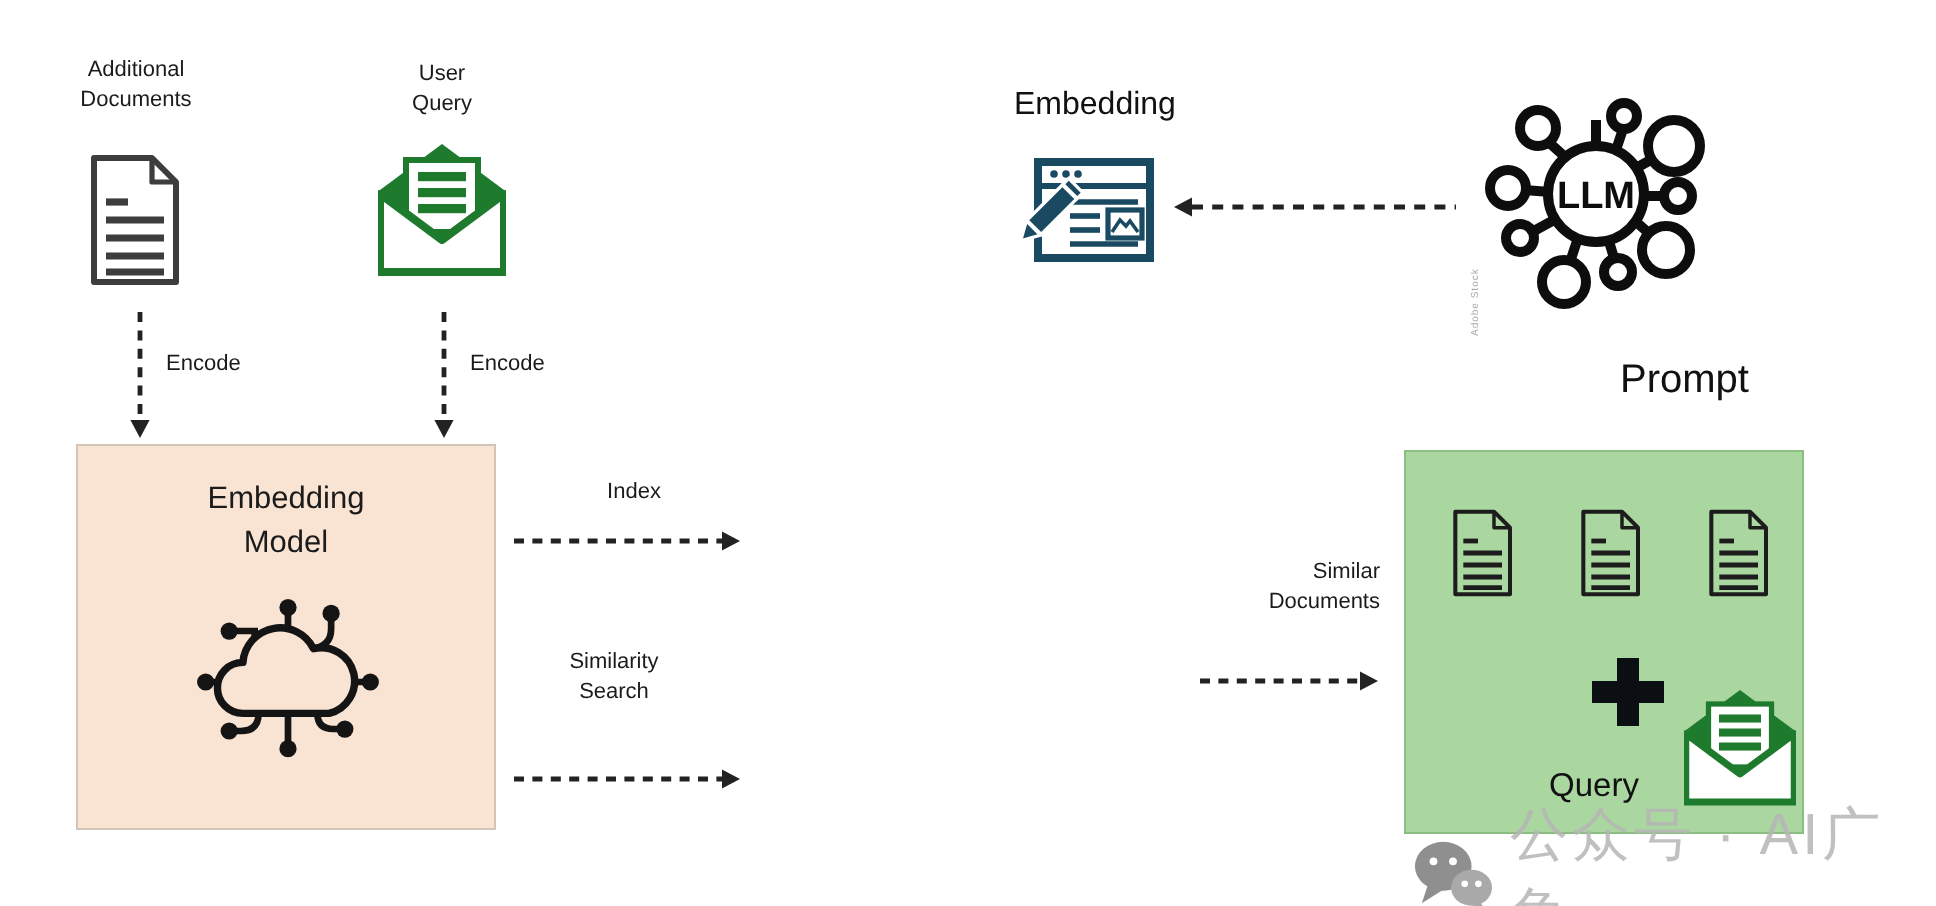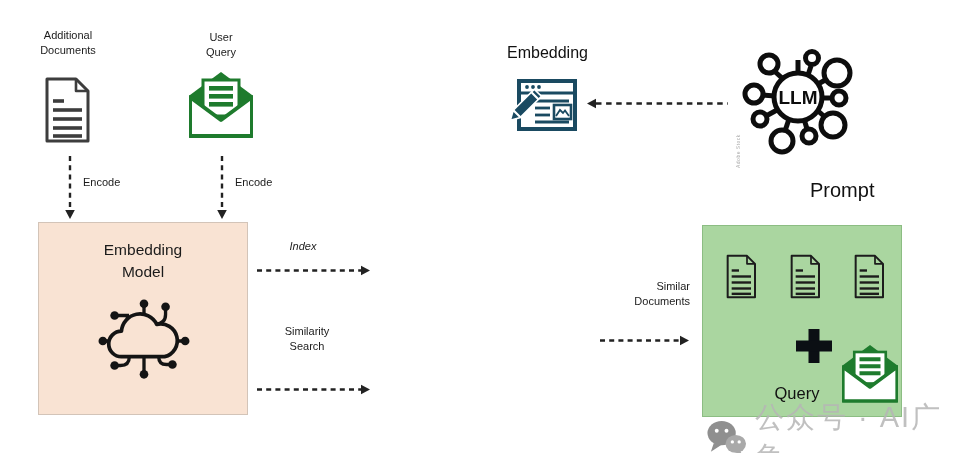--- a/index.html
+++ b/index.html
@@ -87,21 +87,21 @@
         <circle cx="8" cy="46" r="4.4"></circle>
         <circle cx="92" cy="46" r="4.4"></circle>
         <circle cx="20" cy="71" r="4.4"></circle>
         <circle cx="50" cy="80" r="4.4"></circle>
         <circle cx="79" cy="70" r="4.4"></circle>
       </g>
       <path d="M27 62 a13 13 0 0 1 0 -26 a19 19 0 0 1 36 -7 a14 14 0 0 1 8 33 z" fill="#f9e3d3" stroke="#141414" stroke-width="3.8" stroke-linejoin="round"></path>
     </svg>
   </div>
 
-  <div class="abs lbl ctr" style="left:270px; top:239px; width:66px;font-style:italic;">Index</div>
+  <div class="abs lbl ctr" style="left:284px; top:239px; width:66px;">Index</div>
   <svg class="abs" style="left:257px; top:264px;" width="114" height="13" viewBox="0 0 114 13">
     <line x1="0" y1="6.5" x2="104" y2="6.5" stroke="#222" stroke-width="2.4" stroke-dasharray="5 4.2"></line>
     <polygon points="104,1.8 113,6.5 104,11.2" fill="#222"></polygon>
   </svg>
 
   <div class="abs lbl ctr" style="left:260px; top:324px; width:94px;">Similarity
 Search</div>
   <svg class="abs" style="left:257px; top:383px;" width="114" height="13" viewBox="0 0 114 13">
     <line x1="0" y1="6.5" x2="104" y2="6.5" stroke="#222" stroke-width="2.4" stroke-dasharray="5 4.2"></line>
     <polygon points="104,1.8 113,6.5 104,11.2" fill="#222"></polygon>

